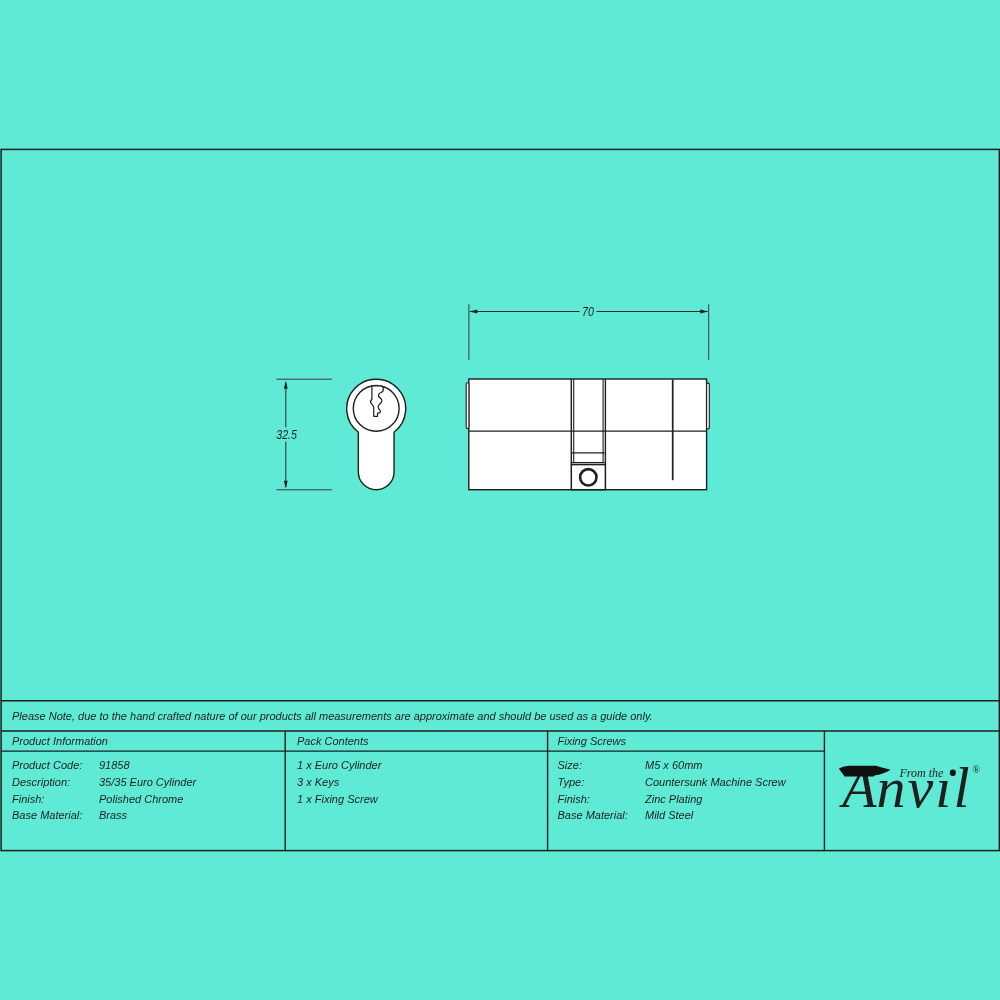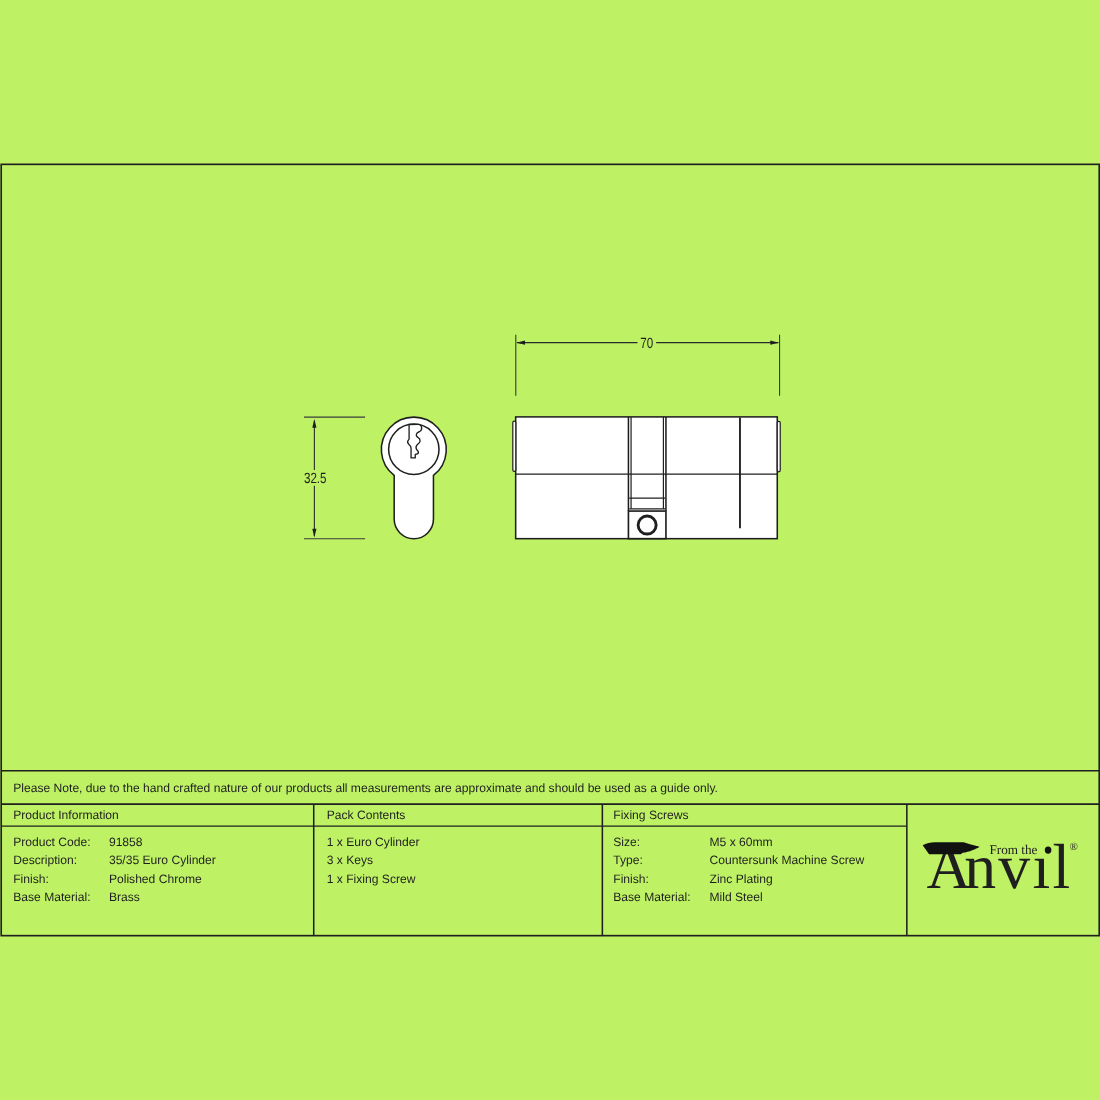--- a/index.html
+++ b/index.html
@@ -1,17 +1,17 @@
 <!DOCTYPE html>
 <html><head>
 <meta charset="utf-8">
 <style>
   html,body{margin:0;padding:0;background:#ffffff;}
-  #page{position:relative;width:1000px;height:1000px;background:#bef264;overflow:hidden;
-        font-family:"Liberation Sans",sans-serif;}
+  #page{position:relative;width:1000px;height:1000px;background:#5eead4;overflow:hidden;
+        font-family:"Liberation Sans",sans-serif;font-style:italic;}
   svg{position:absolute;left:0;top:0;will-change:transform;transform:translateZ(0);}
   text{font-family:"Liberation Sans",sans-serif;fill:#1f1f1f;}
   .ser{font-family:"Liberation Serif",serif;}
 </style>
 </head>
 <body>
 <div id="page">
 <svg width="1000" height="1000" viewBox="0 0 1000 1000">
 
   <rect x="1.1" y="149.4" width="998.2" height="701.2" fill="none" stroke="#1f1f1f" stroke-width="1.5"></rect>

